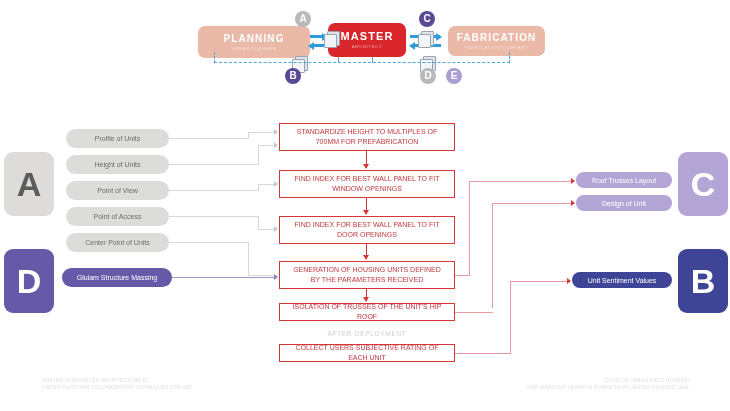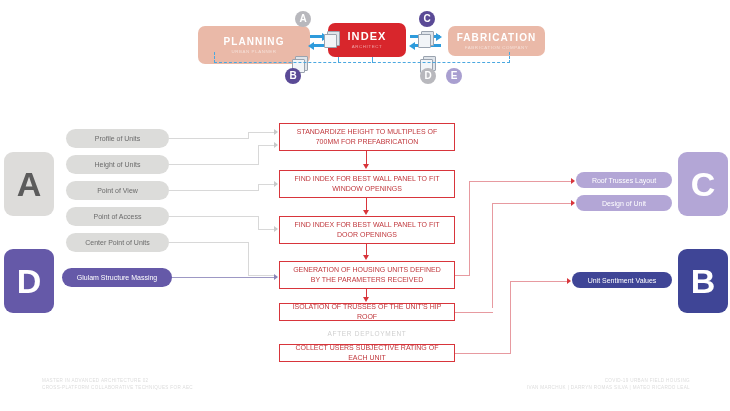--- a/index.html
+++ b/index.html
@@ -93,27 +93,27 @@
 
   
   .foot{font-size:4.6px;line-height:6.5px;color:#dcdcdc;letter-spacing:.35px;}
   .foot-r{text-align:right;}
 </style>
 </head>
 <body>
 
 <div class="stage">
 
-  <div class="abs role-box role-pale" style="left:198px;top:26px;width:112px;height:38px;align-items:center;">
+  <div class="abs role-box role-pale" style="left:198px;top:26px;width:112px;height:32px;align-items:center;">
     <div class="rb-title">PLANNING</div>
     <div class="rb-sub">URBAN PLANNER</div>
   </div>
 
   <div class="abs role-box role-red" style="left:328px;top:23px;width:78px;height:34px;">
-    <div class="rb-title">INDEX</div>
+    <div class="rb-title">MASTER</div>
     <div class="rb-sub">ARCHITECT</div>
   </div>
 
   <div class="abs role-box role-pale" style="left:448px;top:26px;width:97px;height:30px;">
     <div class="rb-title">FABRICATION</div>
     <div class="rb-sub">FABRICATION COMPANY</div>
   </div>
 
   <div class="abs ar-line" style="left:310px;top:35px;width:13px;height:3px;"></div>
   <div class="abs ar-head ar-head-r" style="left:322px;top:32.5px;"></div>

